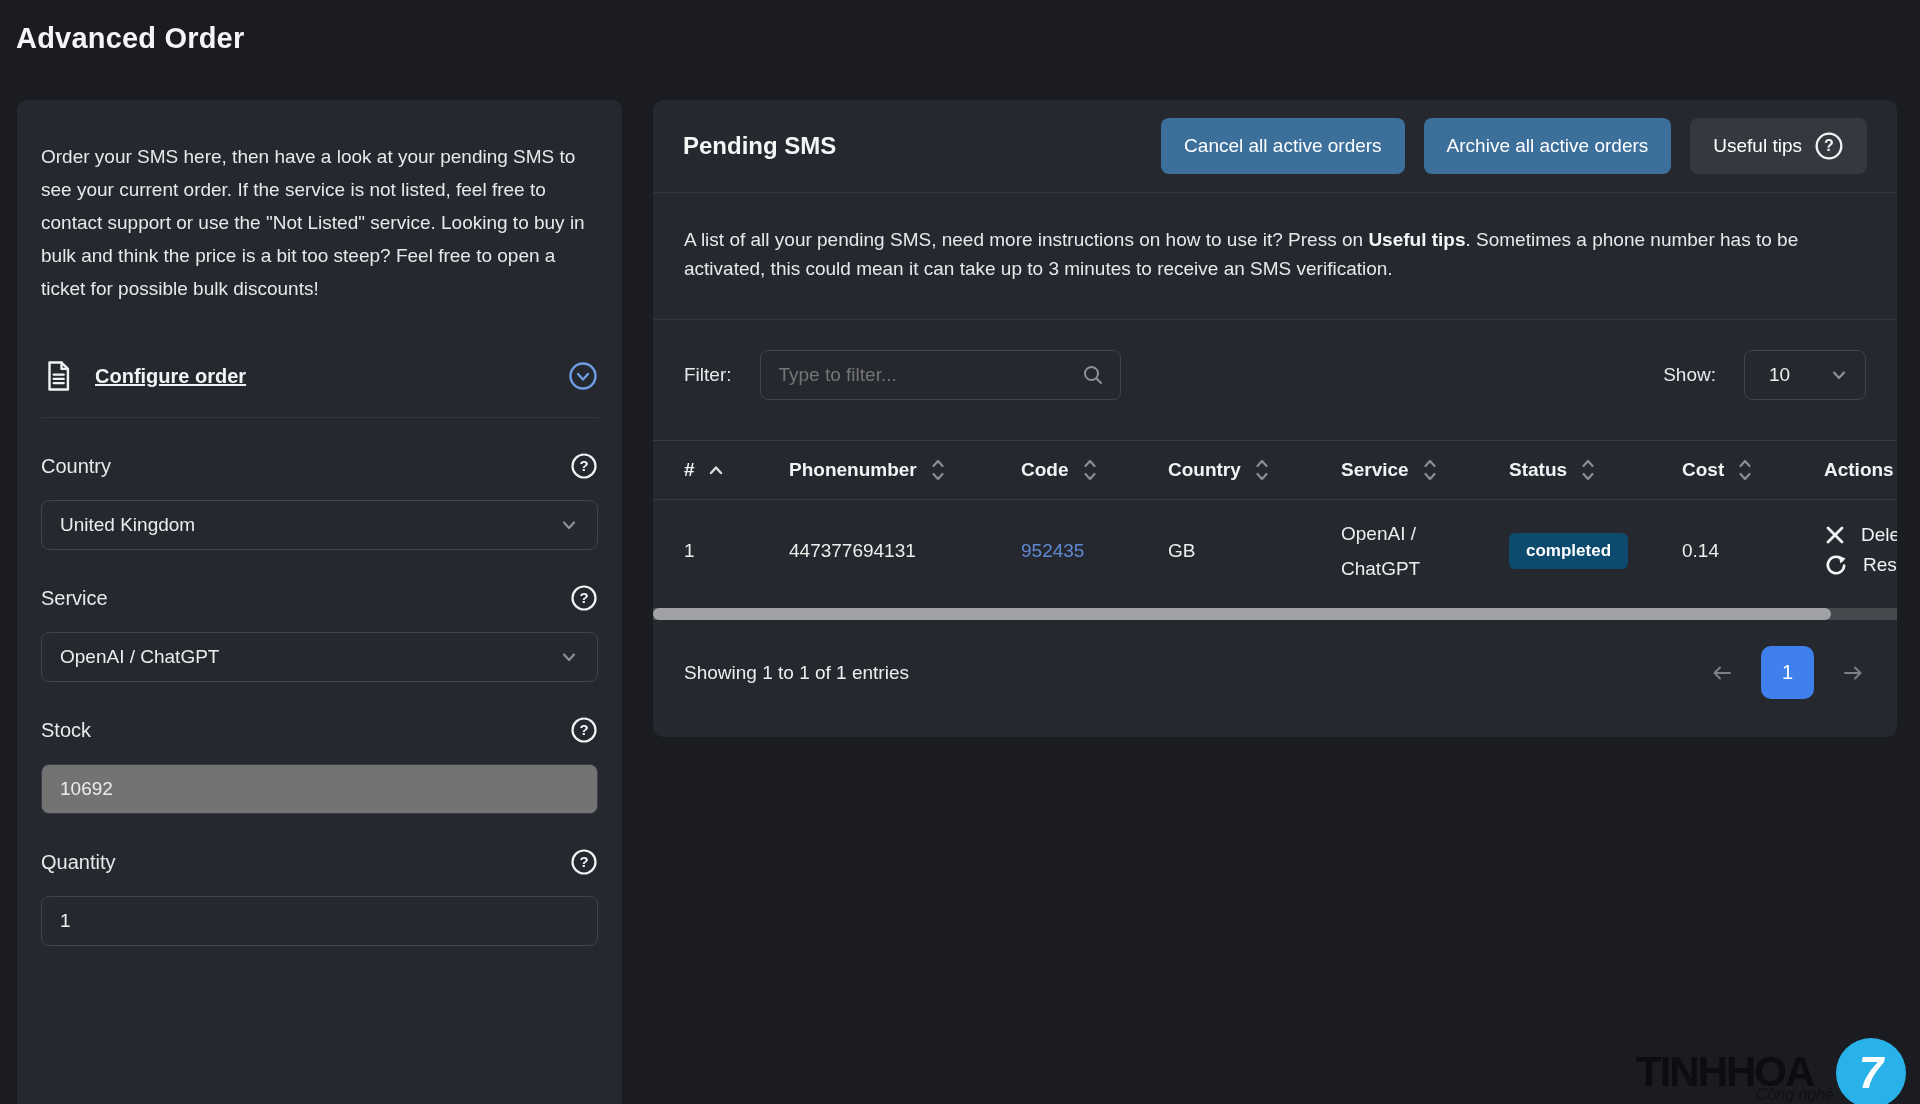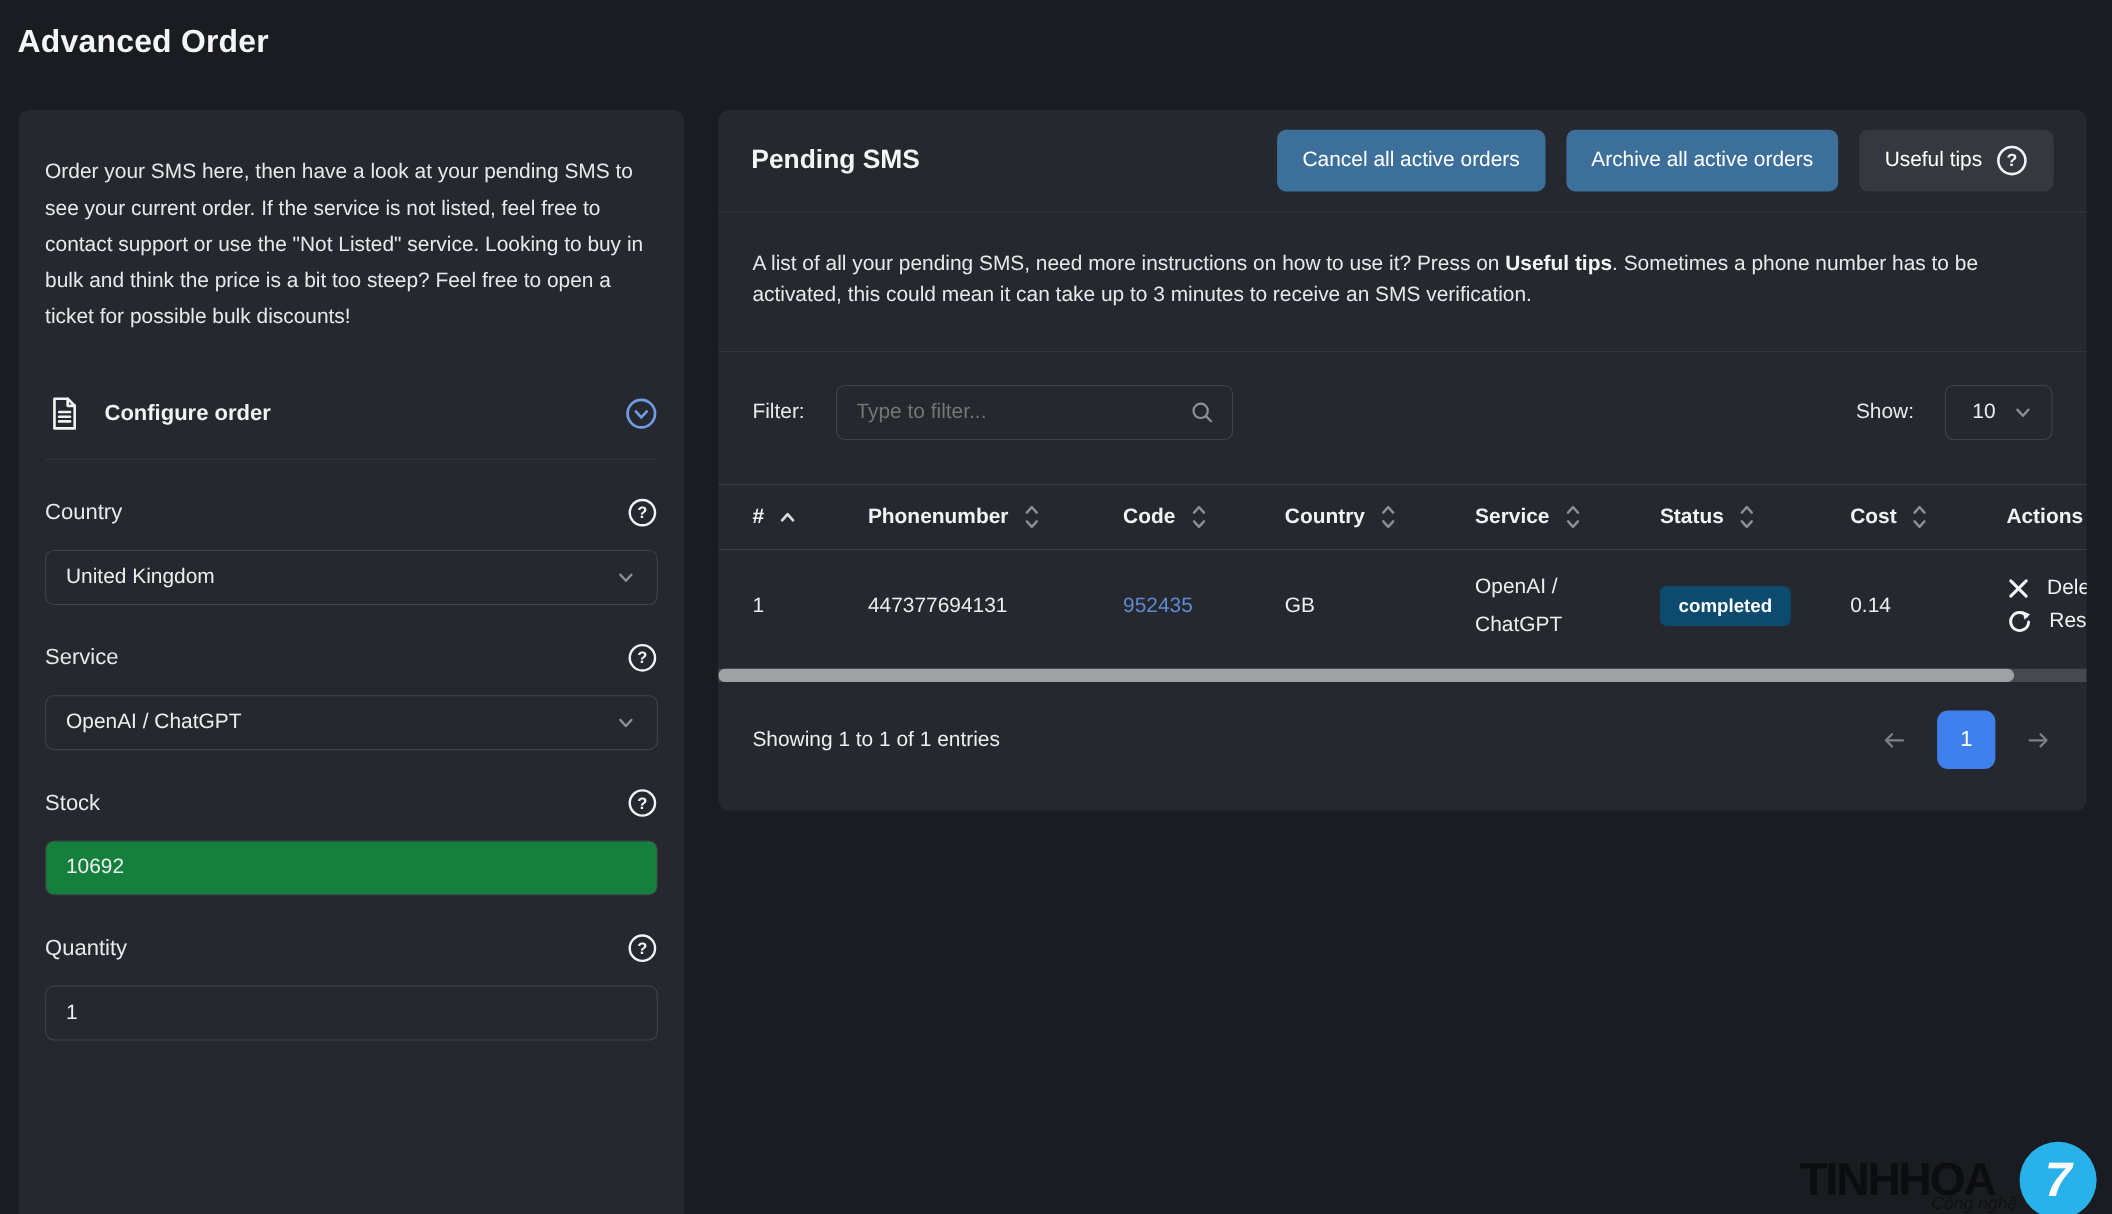--- a/index.html
+++ b/index.html
@@ -26,34 +26,34 @@
   .panel-title { font-size:24px; font-weight:700; color:#f4f5f6; }
 
   
   .order-panel { width:605px; height:1040px; }
   .order-body { padding:0 24px; }
   .intro-text {
     margin-top:40px; font-size:19px; line-height:33px; color:#e7e8ea;
   }
   .configure-row {
     margin-top:54px; display:flex; align-items:center; gap:20px;
-    padding-bottom:24px; border-bottom:1px solid #33363c;
+    padding-bottom:24px; border-bottom:1px solid #33363c;text-decoration:underline;
   }
   .configure-label { font-size:20px; font-weight:700; color:#f2f3f5; flex:1; }
   .field-label-row {
     margin-top:34px; display:flex; align-items:center; justify-content:space-between;
   }
   .field-label { font-size:20px; color:#e8e9eb; }
   .control {
     margin-top:20px; height:50px; border:1px solid #3f434b; border-radius:8px;
     display:flex; align-items:center; padding:0 18px; font-size:19px; color:#eceded;
     background:transparent; width:100%;
   }
   .control .value { flex:1; }
-  .control.readonly { background:#15803d; border-color:#3a3d43; }
+  .control.readonly { background:#737373; border-color:#3a3d43; }
   input.control { outline:none; }
   input.control::placeholder { color:#92959c; }
 
   
   .pending-panel { width:1244px; height:637px; }
   .pending-panel .panel-header { padding:18px 30px; }
   .header-buttons { display:flex; align-items:center; gap:19px; }
   .btn {
     height:56px; border:none; border-radius:8px; font-size:19px; color:#fff;
     font-family:"Liberation Sans", sans-serif; padding:0 23px; cursor:pointer;
@@ -74,21 +74,21 @@
   .filter-left, .filter-right { display:flex; align-items:center; gap:28px; }
   .filter-label, .show-label { font-size:19px; color:#e8e9eb; }
   .filter-input-wrap { position:relative; }
   .filter-input {
     width:361px; height:50px; background:transparent; border:1px solid #3f434b;
     border-radius:8px; padding:0 52px 0 18px; font-size:19px; color:#eceded;
     font-family:"Liberation Sans", sans-serif;
   }
   .filter-search-icon { position:absolute; right:16px; top:13px; }
   .show-select {
-    width:98px; height:50px; border:1px solid #3f434b; border-radius:8px;
+    width:122px; height:50px; border:1px solid #3f434b; border-radius:8px;
     display:flex; align-items:center; padding:0 16px 0 24px; font-size:19px; color:#eceded;
   }
   .show-select .value { flex:1; }
 
   .table-wrap { margin-top:40px; width:max-content; }
   .thead, .trow {
     display:grid;
     grid-template-columns:105px 232px 147px 173px 168px 173px 142px 260px;
     padding-left:31px; align-items:center;
   }

